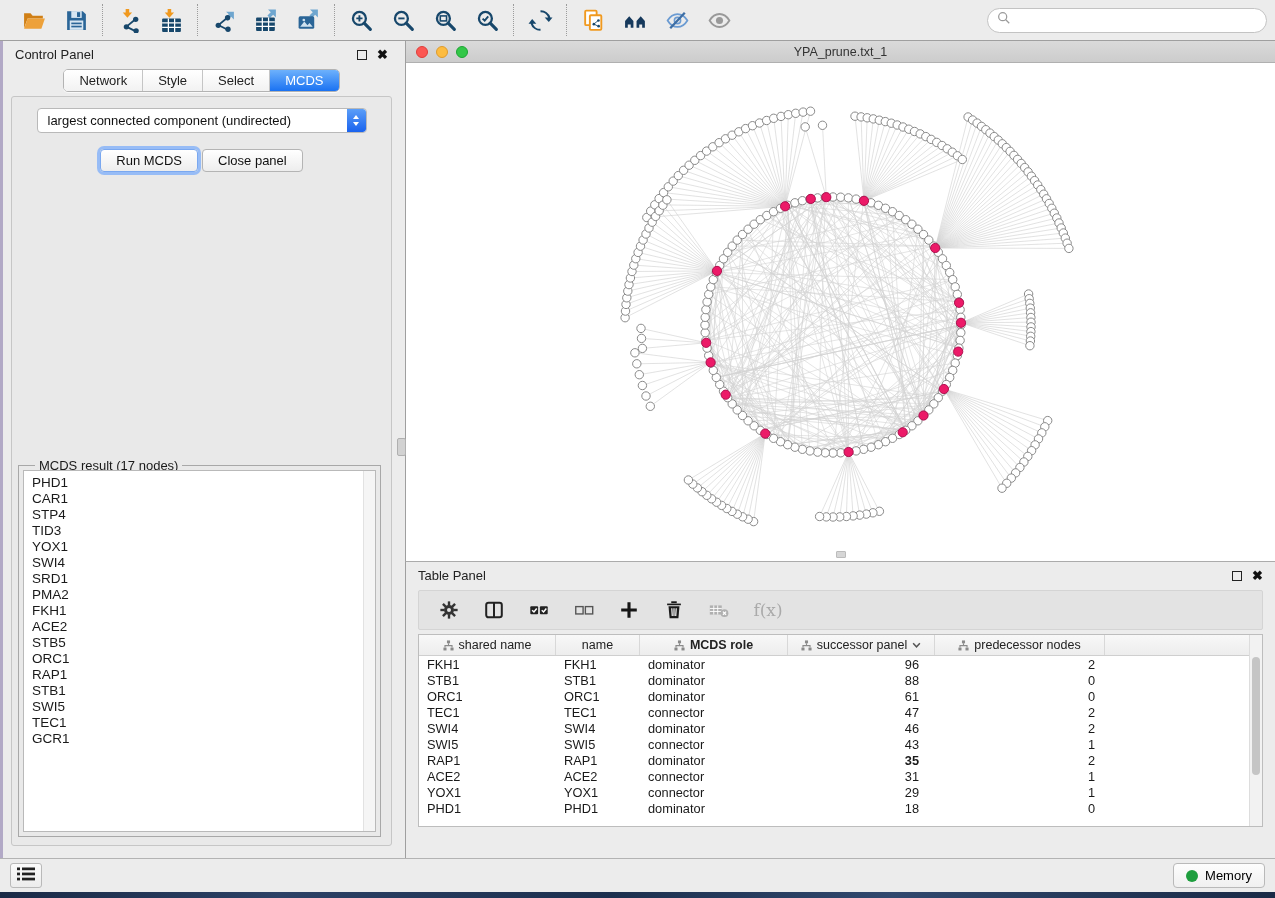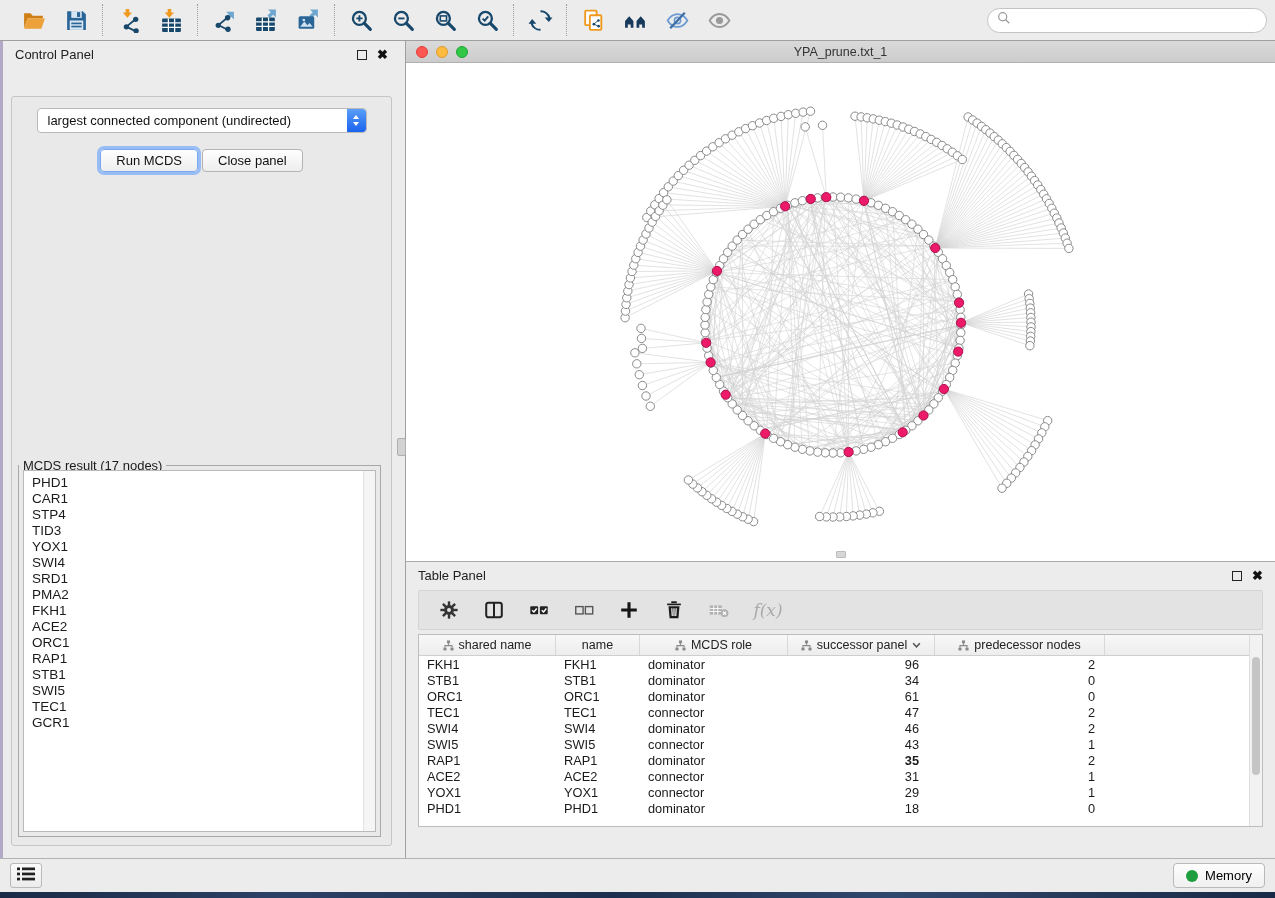--- a/index.html
+++ b/index.html
@@ -54,21 +54,21 @@
     border-bottom:4.5px solid #fff; }
   .tri-down { width:0; height:0; border-left:3.5px solid transparent; border-right:3.5px solid transparent;
     border-top:4.5px solid #fff; }
   .btn-row { display:flex; justify-content:center; gap:4px; margin-top:15px; }
   .btn { font-size:13px; padding:3px 15px; background:linear-gradient(#ffffff,#ededed);
     border:1px solid #b4b4b4; border-radius:4px; color:#111; cursor:pointer; }
   .btn.focused { box-shadow:0 0 0 3px rgba(97,158,255,.6); border-color:#7aa8f0; }
 
   .mcds-fieldset { position:absolute; left:6px; right:10px; top:368px; bottom:8px;
     border:1px solid #a8a8a8; padding:4px; }
-  .mcds-legend { position:absolute; top:-8px; left:0; background:#e9e9e9; font-size:13px; padding:0 4px; }
+  .mcds-legend { position:absolute; top:-8px; left:16px; background:#e9e9e9; font-size:13px; padding:0 4px; }
   .mcds-list { width:100%; height:100%; background:#fff; border:1px solid #b9b9b9; position:relative;
     padding:4px 8px; font-size:13.5px; line-height:16px; overflow:hidden; }
   .mcds-scroll { position:absolute; right:0; top:0; bottom:0; width:12px; background:#f5f5f5;
     border-left:1px solid #e2e2e2; }
 
   .v-grip { position:absolute; left:397px; top:438px; width:9px; height:18px; background:#d2d2d2;
     border:1px solid #b0b0b0; border-radius:2px; z-index:7; cursor:col-resize; }
 
   
   .network-window { position:absolute; left:405px; top:41px; width:870px; height:520px;
@@ -87,21 +87,21 @@
     background:#d6d6d6; border:1px solid #bcbcbc; border-radius:1px; cursor:row-resize; }
 
   
   .table-panel { position:absolute; left:405px; top:561px; width:870px; height:297px; background:#ececec;
     border-left:1px solid #9f9f9f; border-top:1px solid #ababab; }
   .tp-toolbar { margin:1px 12px 0; height:40px; background:#e3e3e3; border:1px solid #d4d4d4;
     border-radius:2px; display:flex; align-items:center; gap:19px; padding:0 17px; }
   .tp-btn { width:26px; height:26px; border:none; background:transparent; display:flex; align-items:center;
     justify-content:center; cursor:pointer; }
   .tp-btn svg { width:22px; height:22px; }
-  .fx-label { font-family:"DejaVu Serif", serif; font-style:italic; font-size:17px; color:#aaa; }
+  .fx-label { font-family:"DejaVu Serif", serif; font-size:17px; color:#aaa; }
 
   .tp-table { margin:4px 12px 0; height:193px; background:#fff; border:1px solid #bdbdbd;
     position:relative; overflow:hidden; }
   .thead { display:flex; height:21px; background:linear-gradient(#f8f8f8,#ededed);
     border-bottom:1px solid #cfcfcf; }
   .th { display:flex; align-items:center; justify-content:center; gap:5px; font-size:12.5px; color:#222;
     border-right:1px solid #d8d8d8; height:100%; cursor:pointer; flex:0 0 auto; }
   .th.filler { border-right:none; flex:1 1 auto; }
   .tbody { }
   .tr { display:flex; height:16px; align-items:center; font-size:12.8px; cursor:default; }
@@ -301,20 +301,28 @@
   </div>
 
   <div class="control-panel">
     <div class="panel-header">
       <span>Control Panel</span>
       <span class="panel-controls">
         <span class="float-box"></span>
         <span class="close-x">✖</span>
       </span>
     </div>
+    <div class="cp-tabs">
+        <div class="seg" id="cp-tabs">
+          <button class="seg-btn">Network</button>
+          <button class="seg-btn">Style</button>
+          <button class="seg-btn">Select</button>
+          <button class="seg-btn selected">MCDS</button>
+        </div>
+      </div>
     <div class="cp-content">
       <div class="opt-select">
         <span class="sel-text">largest connected component (undirected)</span>
         <span class="stepper">
             <span class="tri-up"></span>
             <span class="tri-down"></span>
           </span>
       </div>
       <div class="btn-row">
         <button class="btn focused">Run MCDS</button>
@@ -326,20 +334,21 @@
           <div>PHD1</div>
             <div>CAR1</div>
             <div>STP4</div>
             <div>TID3</div>
             <div>YOX1</div>
             <div>SWI4</div>
             <div>SRD1</div>
             <div>PMA2</div>
             <div>FKH1</div>
             <div>ACE2</div>
+            <div>STB5</div>
             <div>ORC1</div>
             <div>RAP1</div>
             <div>STB1</div>
             <div>SWI5</div>
             <div>TEC1</div>
             <div>GCR1</div>
             <div class="mcds-scroll"></div>
         </div>
       </div>
     </div>
@@ -1186,21 +1195,21 @@
                 <rect x="0.4" y="6.9" width="2.8" height="2.6"></rect>
                 <rect x="6.8" y="6.9" width="2.8" height="2.6"></rect>
               </g>
               <path d="M5 3v2.1M1.8 6.9V5.1h6.4v1.8" stroke="#8a8a8a" fill="none"></path>
             </svg>
             <span>shared name</span>
           </div>
           <div class="th" style="width: 84px;">
             <span>name</span>
           </div>
-          <div class="th" style="width: 148px;">
+          <div class="th" style="width: 148px; font-weight: bold;">
             <svg width="11" height="11" viewBox="0 0 10 10">
               <g fill="#8a8a8a">
                 <rect x="3.6" y="0.4" width="2.8" height="2.6"></rect>
                 <rect x="0.4" y="6.9" width="2.8" height="2.6"></rect>
                 <rect x="6.8" y="6.9" width="2.8" height="2.6"></rect>
               </g>
               <path d="M5 3v2.1M1.8 6.9V5.1h6.4v1.8" stroke="#8a8a8a" fill="none"></path>
             </svg>
             <span>MCDS role</span>
           </div>
@@ -1236,21 +1245,21 @@
             <div class="td" style="width: 137px;">FKH1</div>
             <div class="td" style="width: 84px;">FKH1</div>
             <div class="td" style="width: 148px;">dominator</div>
             <div class="td num" style="width: 147px; padding-right: 16px;">96</div>
             <div class="td num" style="width: 170px; padding-right: 10px;">2</div>
           </div>
           <div class="tr">
             <div class="td" style="width: 137px;">STB1</div>
             <div class="td" style="width: 84px;">STB1</div>
             <div class="td" style="width: 148px;">dominator</div>
-            <div class="td num" style="width: 147px; padding-right: 16px;">34</div>
+            <div class="td num" style="width: 147px; padding-right: 16px;">88</div>
             <div class="td num" style="width: 170px; padding-right: 10px;">0</div>
           </div>
           <div class="tr">
             <div class="td" style="width: 137px;">ORC1</div>
             <div class="td" style="width: 84px;">ORC1</div>
             <div class="td" style="width: 148px;">dominator</div>
             <div class="td num" style="width: 147px; padding-right: 16px;">61</div>
             <div class="td num" style="width: 170px; padding-right: 10px;">0</div>
           </div>
           <div class="tr">

